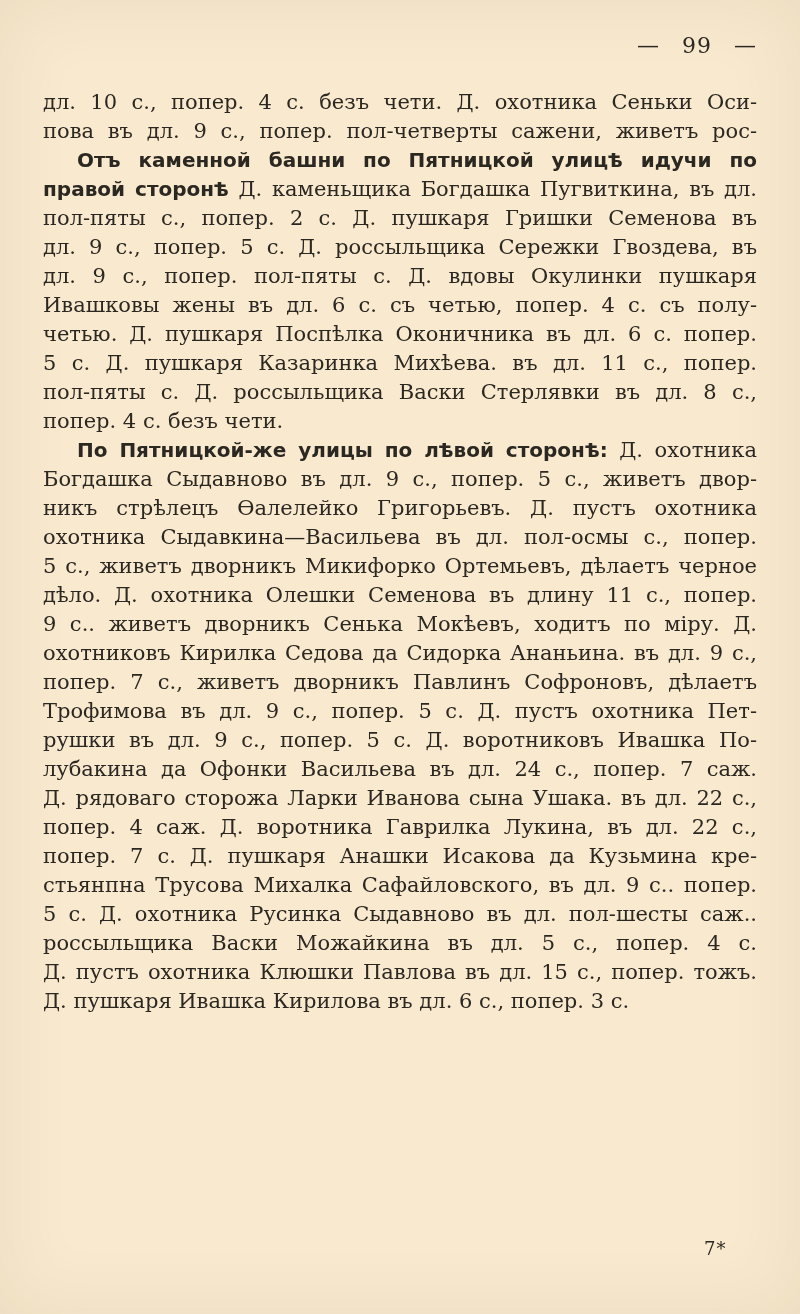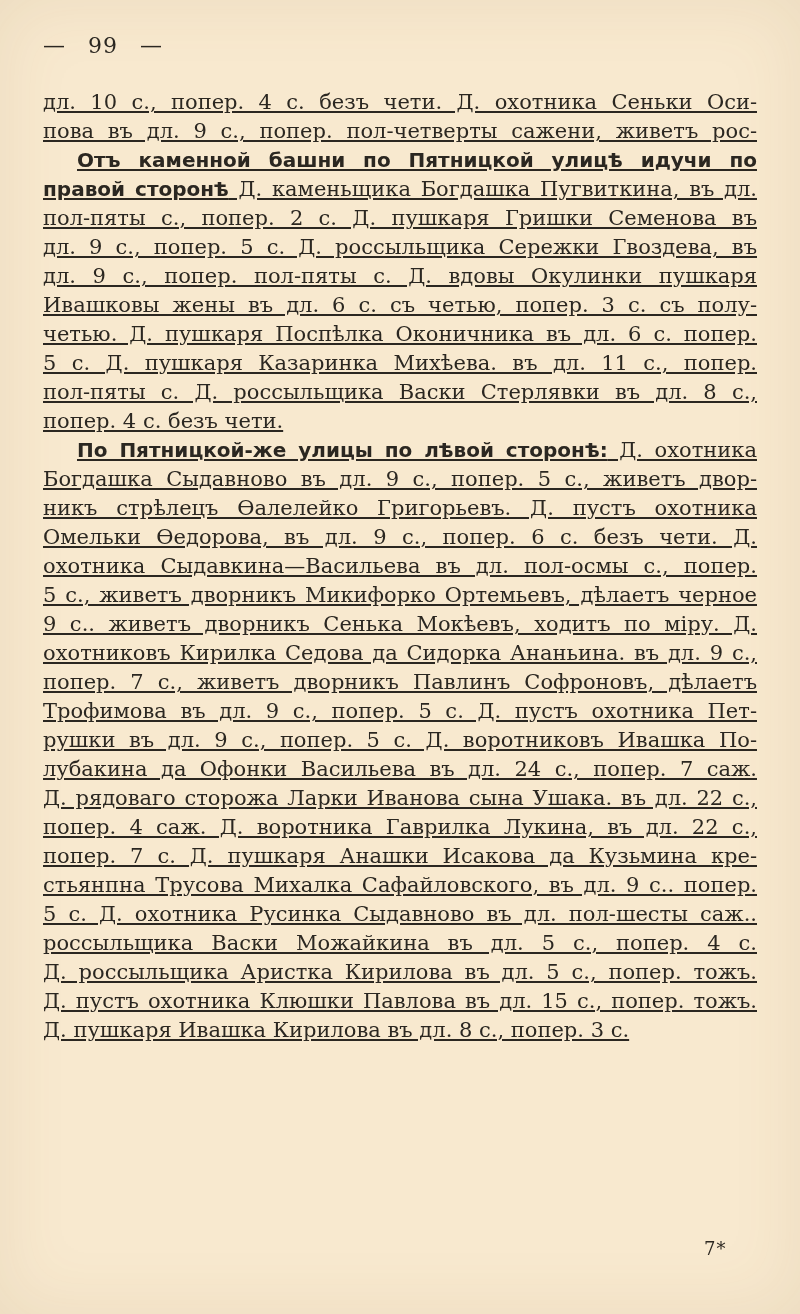--- a/index.html
+++ b/index.html
@@ -21,34 +21,34 @@
     left: 43px;
     top: 0;
     width: 714px;
     height: 1314px;
   }
   .page-number {
     position: absolute;
     top: 33px;
     left: 0;
     width: 714px;
-    text-align: left;
+    text-align: right;
     font-size: 22px;
     word-spacing: 14px;
     letter-spacing: 1px;
   }
   .text-block {
     position: absolute;
     top: 88px;
     left: 0;
     width: 714px;
     font-size: 21px;
     line-height: 29px;
   }
-  .para { margin: 0; padding: 0; text-decoration: underline; }
+  .para { margin: 0; padding: 0; }
   .line {
     text-align: justify;
     text-align-last: justify;
     height: 29px;
     overflow: hidden;
   }
   .line.last {
     text-align-last: left;
   }
   .para.indent .line:first-child {
@@ -79,45 +79,44 @@
       <div class="para">
         <div class="line"><span class="seg">дл. 10 с., попер. 4 с. безъ чети. Д. охотника Сеньки Оси-</span></div>
         <div class="line"><span class="seg">пова въ дл. 9 с., попер. пол-четверты сажени, живетъ рос-</span></div>
       </div>
       <div class="para indent">
         <div class="line"><span class="seg bold">Отъ каменной башни по Пятницкой улицѣ идучи по</span></div>
         <div class="line"><span class="seg bold">правой сторонѣ</span><span class="seg"> Д. каменьщика Богдашка Пугвиткина, въ дл.</span></div>
         <div class="line"><span class="seg">пол-пяты с., попер. 2 с. Д. пушкаря Гришки Семенова въ</span></div>
         <div class="line"><span class="seg">дл. 9 с., попер. 5 с. Д. россыльщика Сережки Гвоздева, въ</span></div>
         <div class="line"><span class="seg">дл. 9 с., попер. пол-пяты с. Д. вдовы Окулинки пушкаря</span></div>
-        <div class="line"><span class="seg">Ивашковы жены въ дл. 6 с. съ четью, попер. 3 с. съ полу-</span></div>
+        <div class="line"><span class="seg">Ивашковы жены въ дл. 6 с. съ четью, попер. 4 с. съ полу-</span></div>
         <div class="line"><span class="seg">четью. Д. пушкаря Поспѣлка Оконичника въ дл. 6 с. попер.</span></div>
         <div class="line"><span class="seg">5 с. Д. пушкаря Казаринка Михѣева. въ дл. 11 с., попер.</span></div>
         <div class="line"><span class="seg">пол-пяты с. Д. россыльщика Васки Стерлявки въ дл. 8 с.,</span></div>
         <div class="line last"><span class="seg">попер. 4 с. безъ чети.</span></div>
       </div>
       <div class="para indent">
         <div class="line"><span class="seg bold">По Пятницкой-же улицы по лѣвой сторонѣ:</span><span class="seg"> Д. охотника</span></div>
         <div class="line"><span class="seg">Богдашка Сыдавново въ дл. 9 с., попер. 5 с., живетъ двор-</span></div>
         <div class="line"><span class="seg">никъ стрѣлецъ Ѳалелейко Григорьевъ. Д. пустъ охотника</span></div>
-        <div class="line"><span class="seg">Омельки Ѳедорова, въ дл. 9 с., попер. 6 с. безъ чети. Д.</span></div>
         <div class="line"><span class="seg">охотника Сыдавкина—Васильева въ дл. пол-осмы с., попер.</span></div>
         <div class="line"><span class="seg">5 с., живетъ дворникъ Микифорко Ортемьевъ, дѣлаетъ черное</span></div>
+        <div class="line"><span class="seg">дѣло. Д. охотника Олешки Семенова въ длину 11 с., попер.</span></div>
         <div class="line"><span class="seg">9 с.. живетъ дворникъ Сенька Мокѣевъ, ходитъ по міру. Д.</span></div>
         <div class="line"><span class="seg">охотниковъ Кирилка Седова да Сидорка Ананьина. въ дл. 9 с.,</span></div>
         <div class="line"><span class="seg">попер. 7 с., живетъ дворникъ Павлинъ Софроновъ, дѣлаетъ</span></div>
         <div class="line"><span class="seg">Трофимова въ дл. 9 с., попер. 5 с. Д. пустъ охотника Пет-</span></div>
         <div class="line"><span class="seg">рушки въ дл. 9 с., попер. 5 с. Д. воротниковъ Ивашка По-</span></div>
         <div class="line"><span class="seg">лубакина да Офонки Васильева въ дл. 24 с., попер. 7 саж.</span></div>
         <div class="line"><span class="seg">Д. рядоваго сторожа Ларки Иванова сына Ушака. въ дл. 22 с.,</span></div>
         <div class="line"><span class="seg">попер. 4 саж. Д. воротника Гаврилка Лукина, въ дл. 22 с.,</span></div>
         <div class="line"><span class="seg">попер. 7 с. Д. пушкаря Анашки Исакова да Кузьмина кре-</span></div>
         <div class="line"><span class="seg">стьянпна Трусова Михалка Сафайловского, въ дл. 9 с.. попер.</span></div>
         <div class="line"><span class="seg">5 с. Д. охотника Русинка Сыдавново въ дл. пол-шесты саж..</span></div>
         <div class="line"><span class="seg">россыльщика Васки Можайкина въ дл. 5 с., попер. 4 с.</span></div>
-        <div class="line"><span class="seg">Д. россыльщика Аристка Кирилова въ дл. 5 с., попер. тожъ.</span></div>
         <div class="line"><span class="seg">Д. пустъ охотника Клюшки Павлова въ дл. 15 с., попер. тожъ.</span></div>
-        <div class="line last"><span class="seg">Д. пушкаря Ивашка Кирилова въ дл. 8 с., попер. 3 с.</span></div>
+        <div class="line last"><span class="seg">Д. пушкаря Ивашка Кирилова въ дл. 6 с., попер. 3 с.</span></div>
       </div>
     </div>
 
   <div class="footer-mark">7*</div>
 </div>
 
 </body></html>

